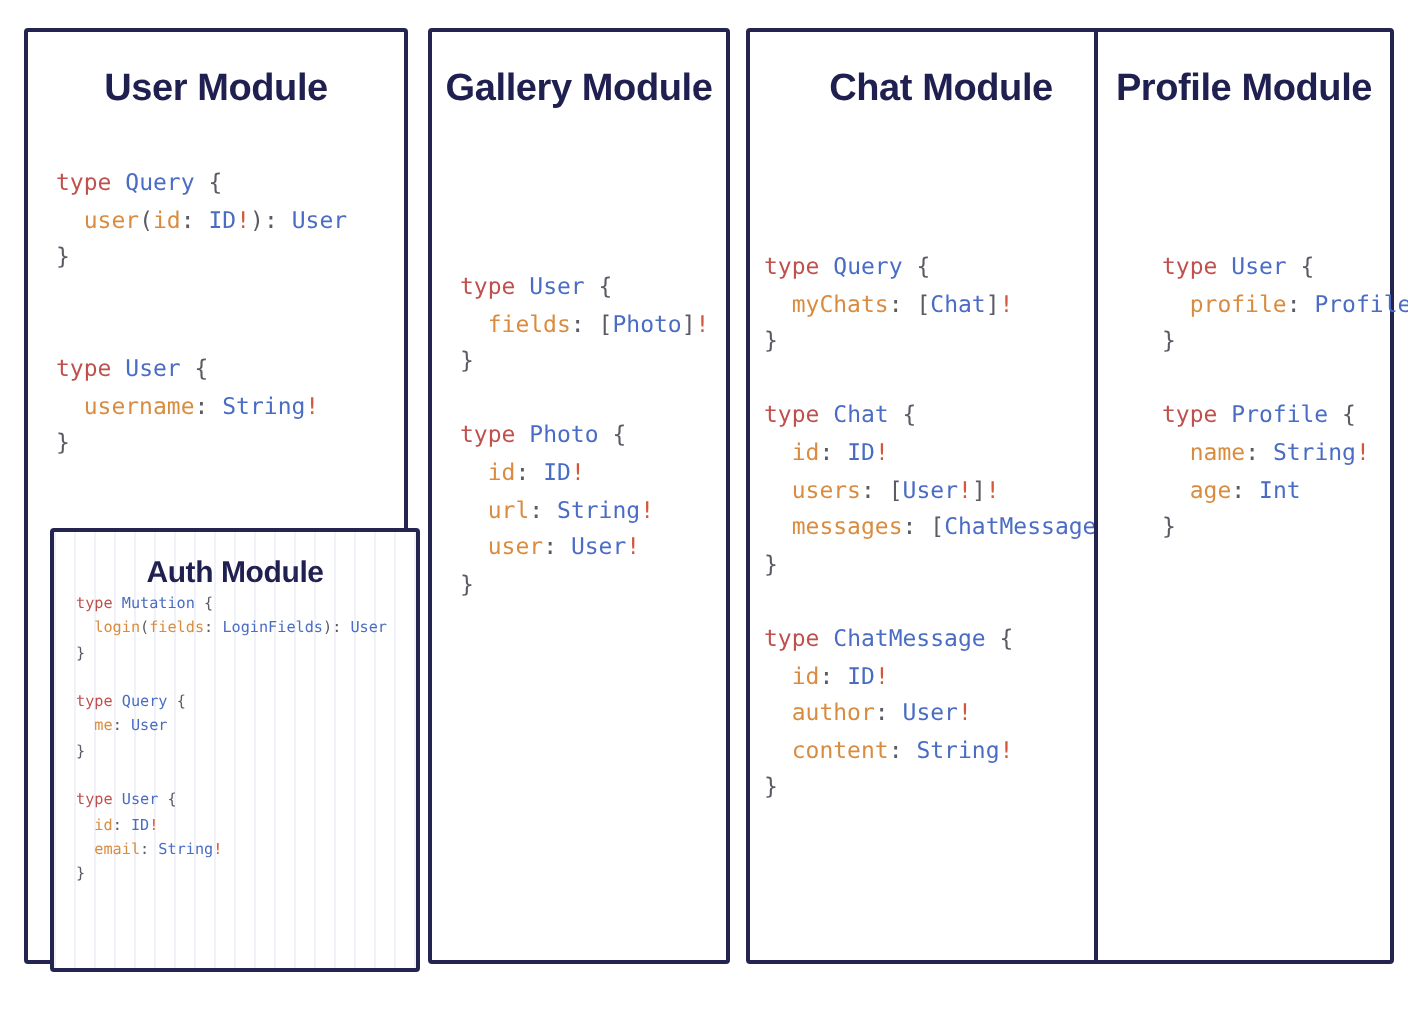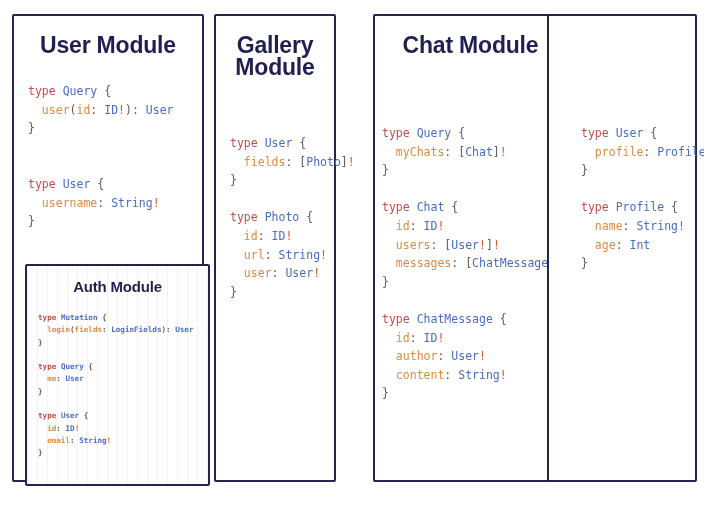--- a/index.html
+++ b/index.html
@@ -32,21 +32,21 @@
   }
 
   .module-title {
     text-align: center;
     font-family: "Liberation Sans", sans-serif;
     font-weight: bold;
     color: #1f2050;
     letter-spacing: -0.2px;
   }
 
-  .title-lg { font-size: 23px; line-height: 22px; margin-top: 18px; }
+  .title-lg { font-size: 19px; line-height: 22px; margin-top: 18px; }
   .title-sm { font-size: 15px; line-height: 18px; margin-top: 12px; }
 
   
   .code {
     font-family: "DejaVu Sans Mono", "Liberation Mono", monospace;
     white-space: pre;
     color: #55565e;
   }
   .code-lg { font-size: 11.5px; line-height: 18.6px; }
   .code-sm { font-size: 7.6px; line-height: 12.3px; }
@@ -63,26 +63,26 @@
     position: absolute;
     inset: 0;
     background-image: repeating-linear-gradient(
         to right, rgba(120,130,190,0.10) 0 1px, rgba(0,0,0,0) 1px 10px);
     pointer-events: none;
   }
 
   
   #box-user    { left: 12px;  top: 14px;  width: 192px; height: 468px; }
   #box-auth    { left: 11px;  top: 248px; width: 185px; height: 222px; }
-  #box-gallery { left: 214px; top: 14px;  width: 122px; height: 468px; }
+  #box-gallery { left: 214px; top: 14px;  width: 151px; height: 468px; }
   #box-chat    { left: 373px; top: 14px;  width: 195px; height: 468px; }
   #box-profile { left: 547px; top: 14px;  width: 150px; height: 468px; }
 
   #code-user    { position: absolute; left: 14px; top: 66px;  }
-  #code-auth    { position: absolute; left: 11px; top: 46px; font-weight: bold;  }
+  #code-auth    { position: absolute; left: 11px; top: 30px;  }
   #code-gallery { position: absolute; left: 14px; top: 118px; }
   #code-chat    { position: absolute; left: 7px;  top: 108px; }
   #code-profile { position: absolute; left: 32px; top: 108px; }
 </style>
 </head>
 <body>
 
 <div id="canvas">
 
   <div class="module-box" id="box-user">
@@ -140,20 +140,21 @@
 <span class="t-pun">}</span>
 
 <span class="t-kw">type</span> <span class="t-type">ChatMessage</span> <span class="t-pun">{</span>
   <span class="t-fld">id</span><span class="t-pun">:</span> <span class="t-type">ID</span><span class="t-bang">!</span>
   <span class="t-fld">author</span><span class="t-pun">:</span> <span class="t-type">User</span><span class="t-bang">!</span>
   <span class="t-fld">content</span><span class="t-pun">:</span> <span class="t-type">String</span><span class="t-bang">!</span>
 <span class="t-pun">}</span></div>
   </div>
 
   <div class="module-box" id="box-profile">
+    <div class="module-title title-lg">Profile Module</div>
     <div class="code code-lg" id="code-profile"><span class="t-kw">type</span> <span class="t-type">User</span> <span class="t-pun">{</span>
   <span class="t-fld">profile</span><span class="t-pun">:</span> <span class="t-type">Profile</span><span class="t-bang">!</span>
 <span class="t-pun">}</span>
 
 <span class="t-kw">type</span> <span class="t-type">Profile</span> <span class="t-pun">{</span>
   <span class="t-fld">name</span><span class="t-pun">:</span> <span class="t-type">String</span><span class="t-bang">!</span>
   <span class="t-fld">age</span><span class="t-pun">:</span> <span class="t-type">Int</span>
 <span class="t-pun">}</span></div>
   </div>
 

